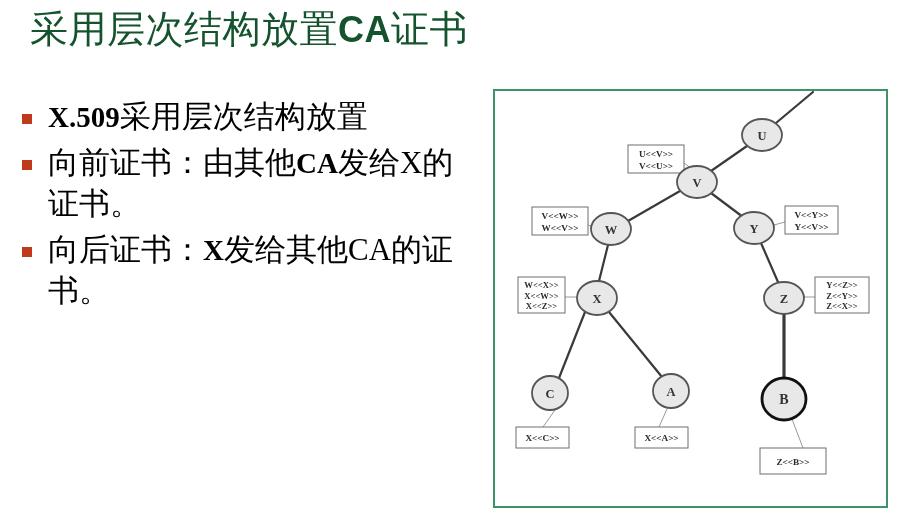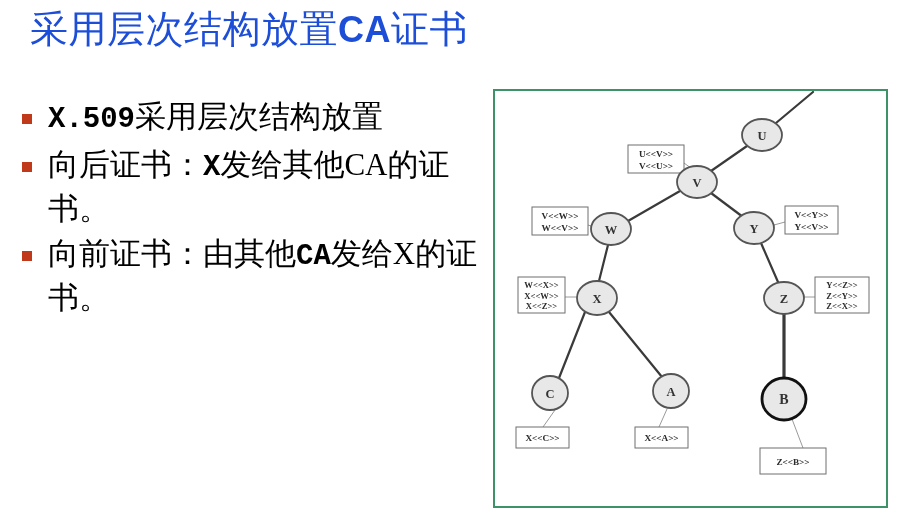--- a/index.html
+++ b/index.html
@@ -13,21 +13,21 @@
   #slide { position:absolute; inset:0; }
 
   
   .slide-title {
     position:absolute;
     left:30px; top:6px;
     width:470px;
     font-family:"Liberation Serif", serif;
     font-size:38px;
     line-height:1.25;
-    color:#1d4ed8;
+    color:#14532d;
     white-space:nowrap;
     letter-spacing:0.5px;
   }
   .slide-title .lat {
     font-family:"Liberation Sans", sans-serif;
     font-weight:bold;
     font-size:36px;
   }
 
   
@@ -48,21 +48,21 @@
     margin:18px 16px 0 8px;
   }
   .bullet-text {
     font-family:"Liberation Serif", serif;
     font-size:31px;
     line-height:1.34;
     color:#000000;
     letter-spacing:0px;
   }
   .bullet-text .lat {
-    font-family:Liberation Mono, monospace;
+    font-family:Liberation Serif, serif;
     font-weight:bold;
     font-size:29px;
   }
 
   
   #figure-frame {
     position:absolute;
     left:493px; top:89px;
     width:395px; height:419px;
     border:2px solid #3d9268;
@@ -86,26 +86,26 @@
 
   <div class="bullets">
 
     <div class="bullet-row">
       <span class="bullet-marker"></span>
       <div class="bullet-text"><span class="lat">X.509</span><span>采用层次结构放置</span></div>
     </div>
 
     <div class="bullet-row">
       <span class="bullet-marker"></span>
-      <div class="bullet-text"><span>向后证书：</span><span class="lat">X</span><span>发给其他CA的证书。</span></div>
+      <div class="bullet-text"><span>向前证书：由其他</span><span class="lat">CA</span><span>发给X的证书。</span></div>
     </div>
 
     <div class="bullet-row">
       <span class="bullet-marker"></span>
-      <div class="bullet-text"><span>向前证书：由其他</span><span class="lat">CA</span><span>发给X的证书。</span></div>
+      <div class="bullet-text"><span>向后证书：</span><span class="lat">X</span><span>发给其他CA的证书。</span></div>
     </div>
 
   </div>
 
   <div id="figure-frame"></div>
 
   <svg id="figure-svg" viewBox="0 0 391 415">
     <g id="edges-layer">
         <line x1="281" y1="32" x2="318" y2="1" stroke="#3a3a3a" stroke-width="2.2" stroke-linecap="round"></line>
         <line x1="216" y1="80" x2="252" y2="55" stroke="#3a3a3a" stroke-width="2.2" stroke-linecap="round"></line>

